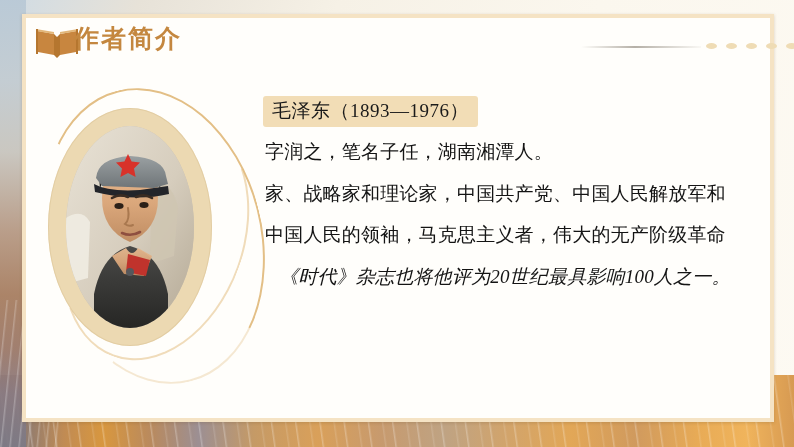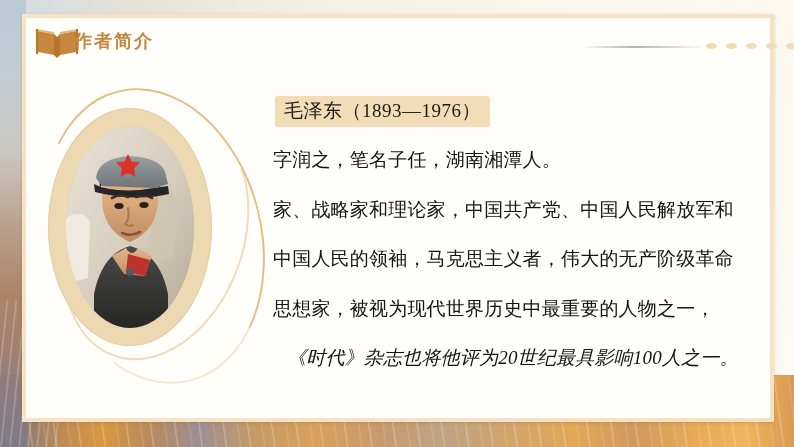--- a/index.html
+++ b/index.html
@@ -112,23 +112,23 @@
     position: absolute;
     left: 8px;
     top: 7px;
     width: 46px;
     height: 36px;
   }
   .title {
     position: absolute;
     left: 48px;
     top: 4px;
-    font-family: Liberation Serif, serif;
+    font-family: Liberation Mono, monospace;
     font-weight: bold;
-    font-size: 18px;
+    font-size: 25px;
     letter-spacing: 2px;
     color: #c4873f;
     line-height: 38px;
   }
 
   .header-rule {
     position: absolute;
     left: 555px;
     top: 28px;
     width: 120px;
@@ -213,32 +213,32 @@
     width: 505px;
   }
   .name-line {
     display: inline-block;
     background: #f2ddb6;
     border-radius: 3px;
     padding: 3px 9px 4px 9px;
     font-size: 19px;
     color: #1a1a1a;
     line-height: 24px;
-    margin-left: 18px;
+    margin-left: 6px;
     letter-spacing: 0.5px;
   }
   .para {
     margin-top: 7px;
     font-size: 19px;
     line-height: 33.5px;
     color: #141414;
     letter-spacing: 0.2px;
   }
   .para p {
-    margin: 16px;
+    margin: 8px;
     white-space: nowrap;
   }
   .indent {
     padding-left: 14px;
     font-style: italic;
   }
 </style>
 </head>
 <body>
 
@@ -323,19 +323,18 @@
         </svg>
       </div>
     </div>
 
     <div class="body-text">
       <div class="name-line">毛泽东（1893—1976）</div>
       <div class="para">
         <p>字润之，笔名子任，湖南湘潭人。</p>
         <p>家、战略家和理论家，中国共产党、中国人民解放军和</p>
         <p>中国人民的领袖，马克思主义者，伟大的无产阶级革命</p>
-        <p>思想家，被视为现代世界历史中最重要的人物之一，</p>
         <p class="indent">《时代》杂志也将他评为20世纪最具影响100人之一。</p>
       </div>
     </div>
 
   </div>
 </div>
 
 </body></html>

